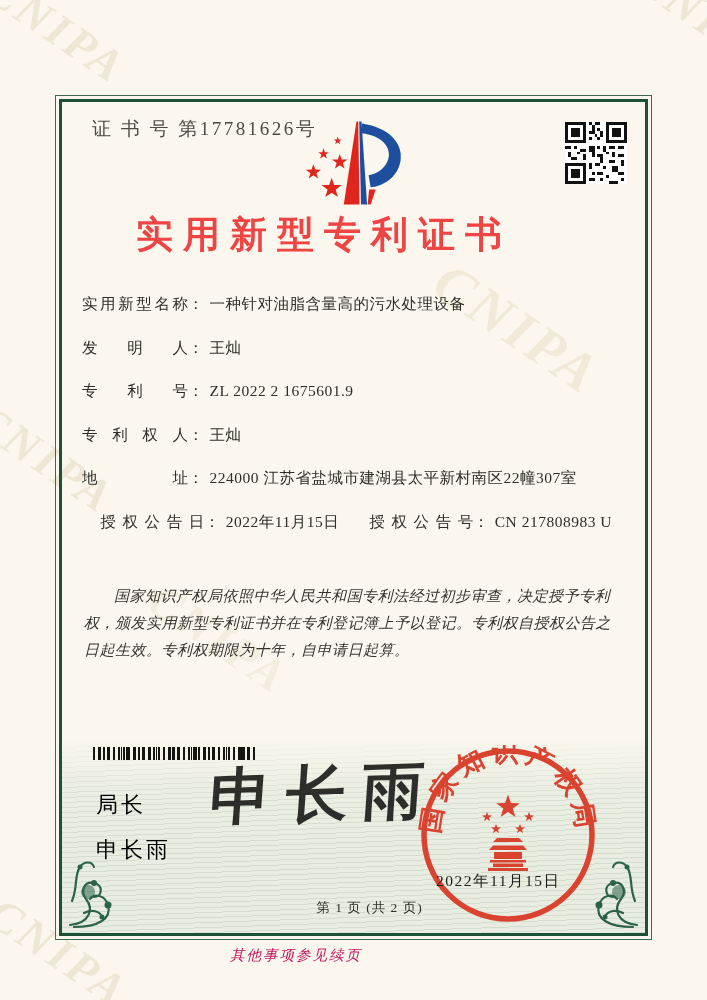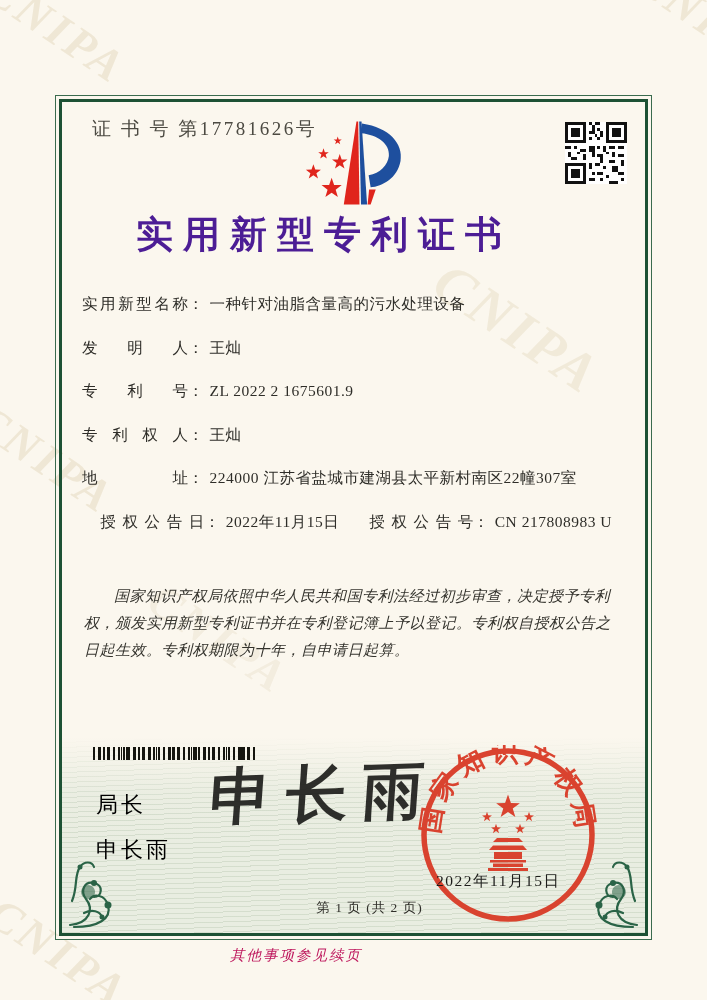--- a/index.html
+++ b/index.html
@@ -26,21 +26,21 @@
   
   .flourish{position:absolute;width:92px;height:92px;}
   .flourish.bl{left:2px;bottom:2px;}
   .flourish.br{right:2px;bottom:2px;transform:scaleX(-1);}
 
   .cert-no{position:absolute;left:92px;top:116px;font-size:19px;letter-spacing:2.5px;color:#4c4a42;}
   .logo{position:absolute;left:284px;top:108px;width:152px;height:102px;}
   .qr{position:absolute;left:565px;top:122px;width:62px;height:62px;}
 
   .title{position:absolute;left:0;top:210px;width:638px;text-align:center;
-         font-size:37px;font-weight:bold;letter-spacing:10px;color:#4c1d95;text-indent:10px;}
+         font-size:37px;font-weight:bold;letter-spacing:10px;color:#ef4444;text-indent:10px;}
 
   .fields{position:absolute;left:82px;top:294px;width:530px;font-size:15.5px;color:#2e2d28;}
   .frow{height:24px;margin-bottom:19.5px;white-space:nowrap;}
   .flabel{display:inline-block;width:106px;text-align:justify;text-align-last:justify;vertical-align:top;}
   .fcolon{display:inline-block;margin-right:6px;}
   .fvalue{letter-spacing:.5px;}
   .grant{display:flex;justify-content:flex-end;}
   .grant .right{margin-left:30px;}
   .grant .flabel{width:104px;}
 

